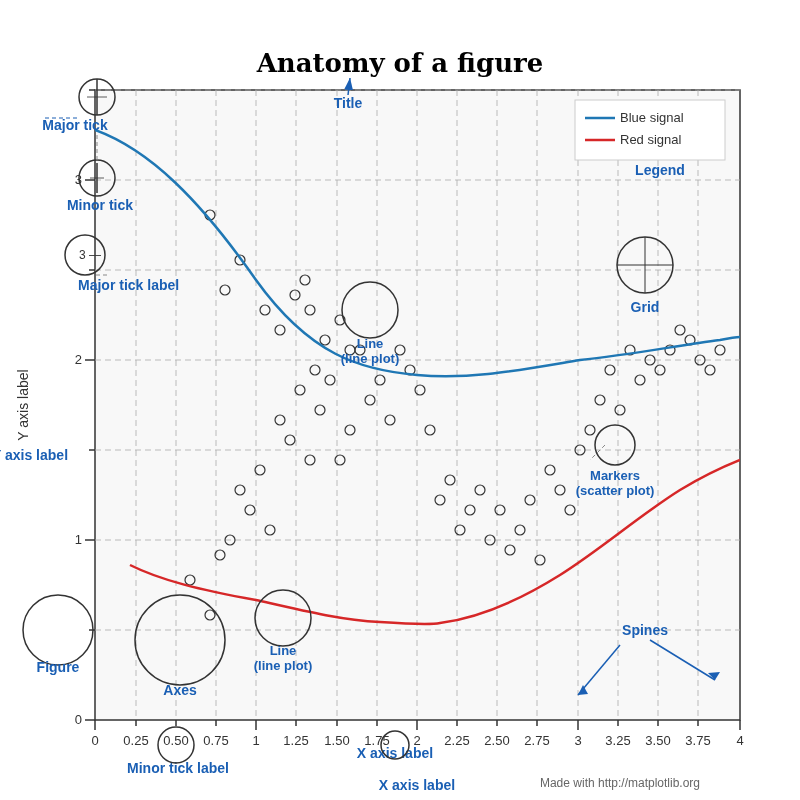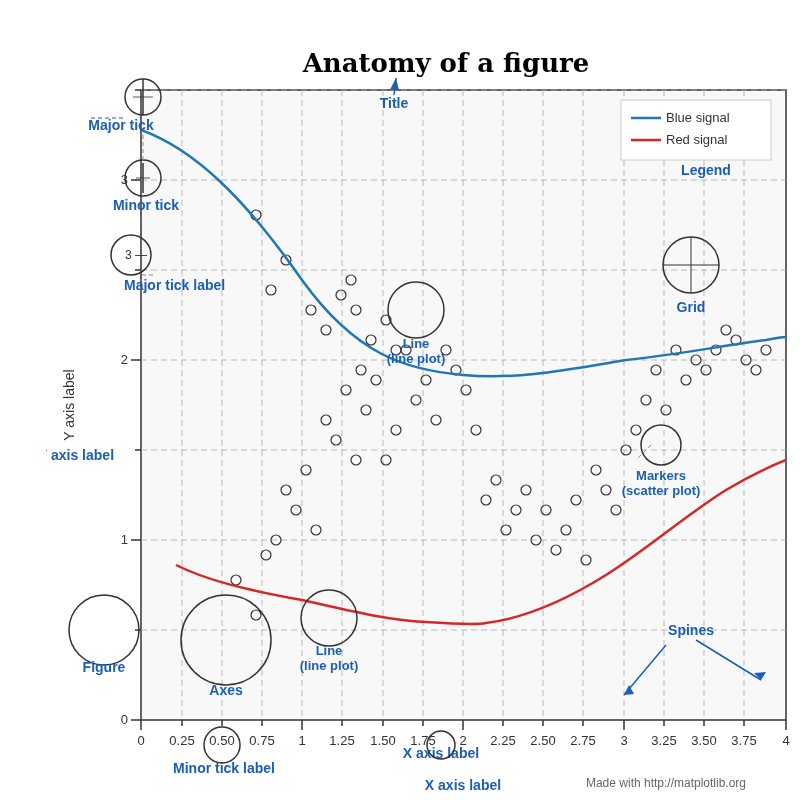--- a/index.html
+++ b/index.html
@@ -9,21 +9,20 @@
       background: #fff;
       font-family: DejaVu Sans, Arial, sans-serif;
       overflow: hidden;
       position: relative;
     }
     .figure-container {
       width: 672px;
       height: 800px;
       position: relative;
       background: #fff;
-      margin-left: 46px;
     }
     svg {
       position: absolute;
       top: 0; left: 0;
       width: 800px;
       height: 800px;
     }
   </style>
 </head>
 <body>

